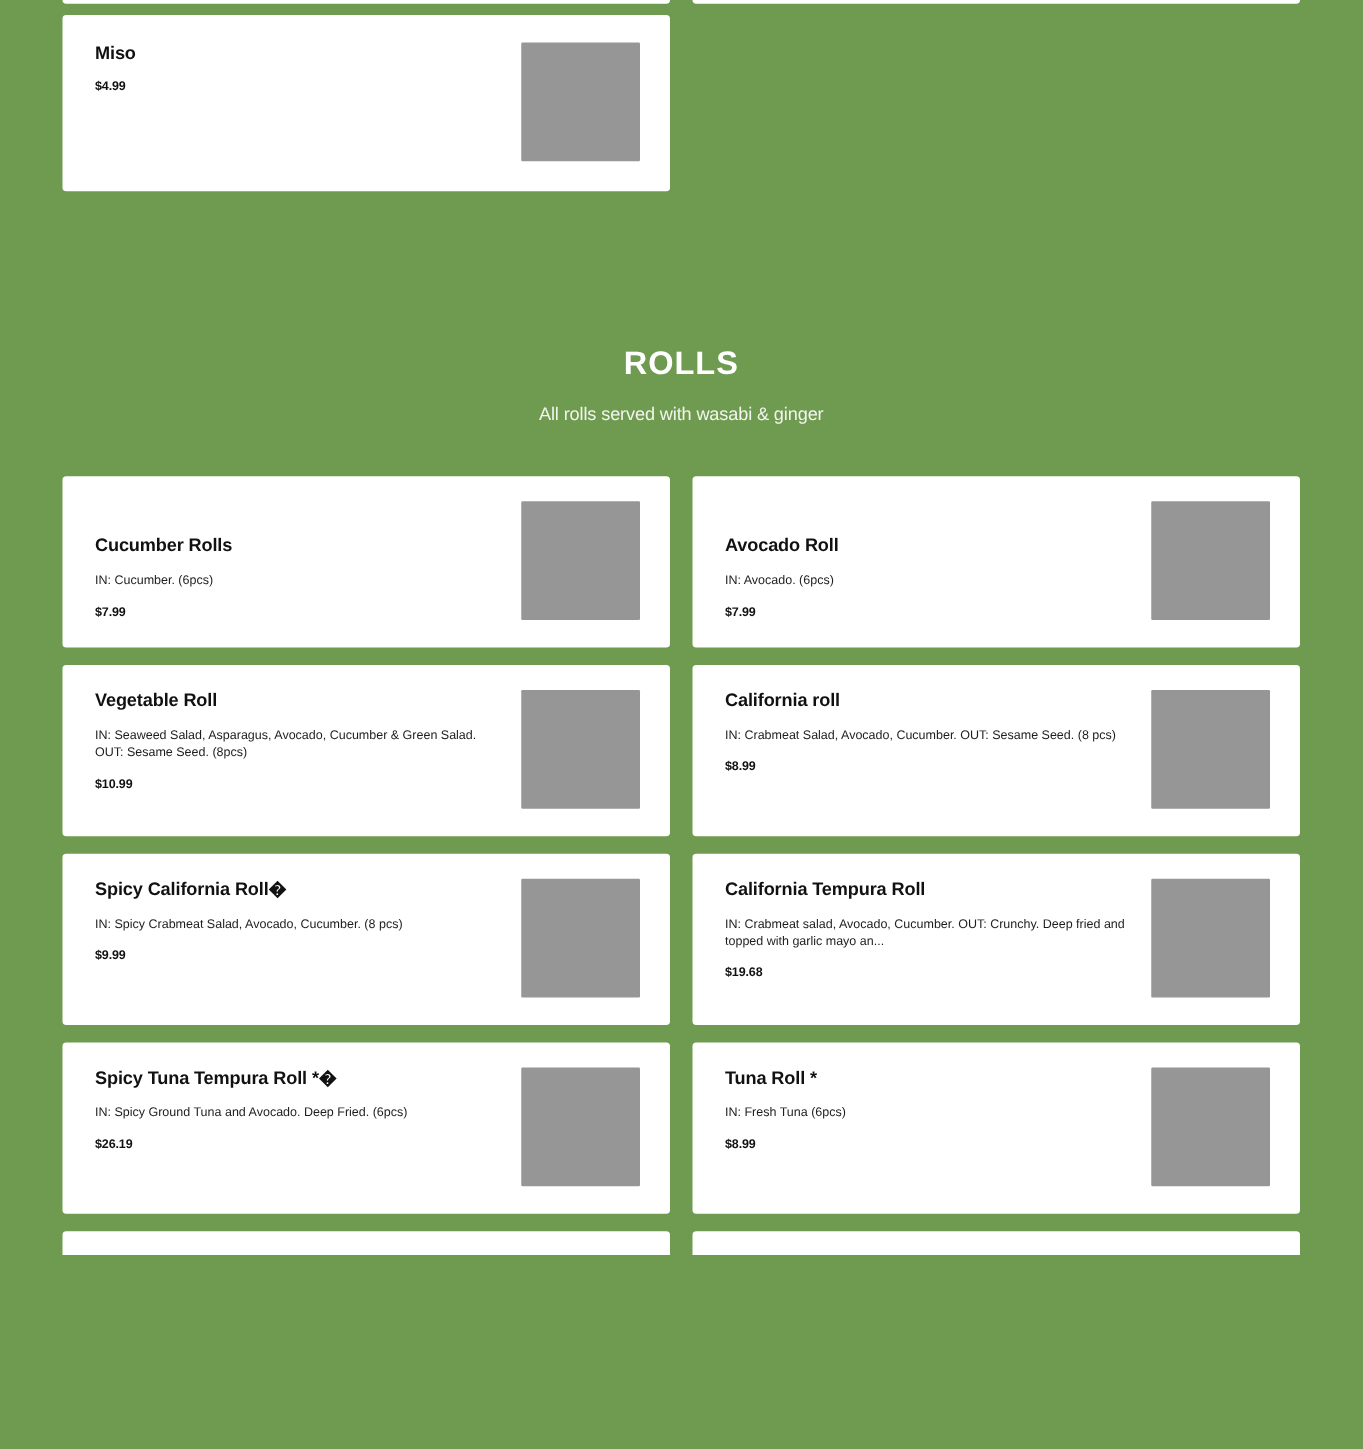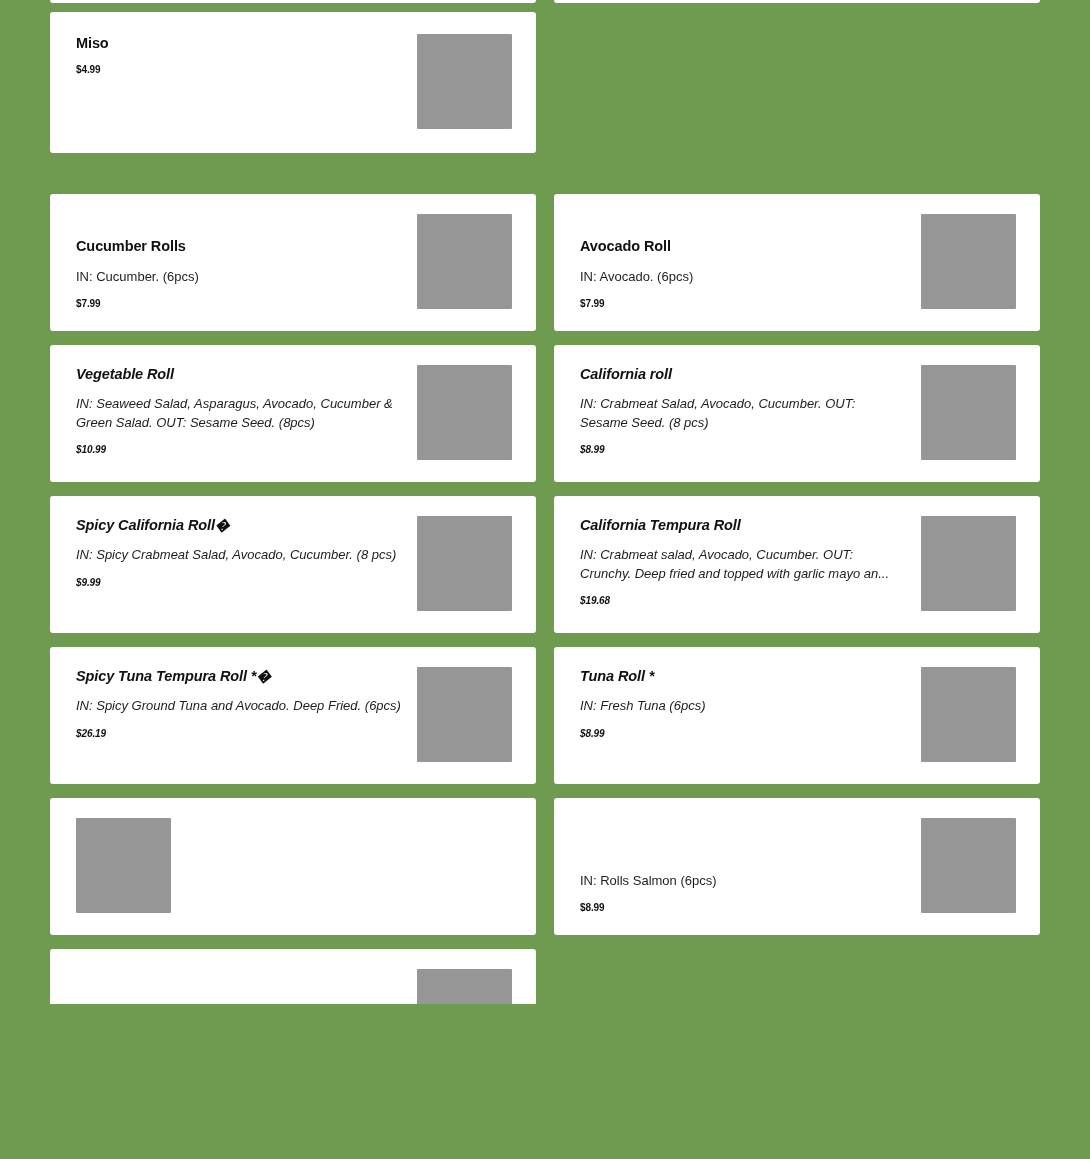--- a/index.html
+++ b/index.html
@@ -59,21 +59,21 @@
   .card-title {
     font-size: 14.5px;
     font-weight: bold;
     color: #111111;
     letter-spacing: -0.1px;
     line-height: 1.25;
     margin-bottom: 12px;
   }
 
   .card-desc {
-    font-size: 13px;
+    font-size: 10px;
     font-weight: normal;
     color: #1d1d1d;
     line-height: 1.42;
     margin-bottom: 12px;
     max-width: 330px;
   }
 
   .card-price {
     font-size: 10px;
     font-weight: bold;
@@ -84,21 +84,21 @@
   .card-thumb {
     flex: 0 0 auto;
     width: 95px;
     height: 95px;
     background: #969696;
     border-radius: 1px;
   }
 
   
   .h-short { min-height: 108px; align-items: flex-end; }
-  .h-tall  { min-height: 127px; font-style: italic; }
+  .h-tall  { min-height: 127px; }
 
   
   .top-strip {
     width: 990px;
     margin: 0 auto;
     display: grid;
     grid-template-columns: 1fr 1fr;
     column-gap: 18px;
   }
   .clipped-card {
@@ -166,20 +166,24 @@
     <div class="miso-card">
       <div class="card-body">
         <div class="card-title">Miso</div>
         <div class="card-price">$4.99</div>
       </div>
       <div class="card-thumb"></div>
     </div>
     <div></div>
   </div>
 
+  <div class="section-header">
+    <div class="section-title">ROLLS</div>
+    <div class="section-subtitle">All rolls served with wasabi &amp; ginger</div>
+  </div>
 
   <div class="grid rolls-grid">
 
     <div class="col">
 
       <div class="card h-short">
         <div class="card-body">
           <div class="card-title">Cucumber Rolls</div>
           <div class="card-desc">IN: Cucumber. (6pcs)</div>
           <div class="card-price">$7.99</div>

